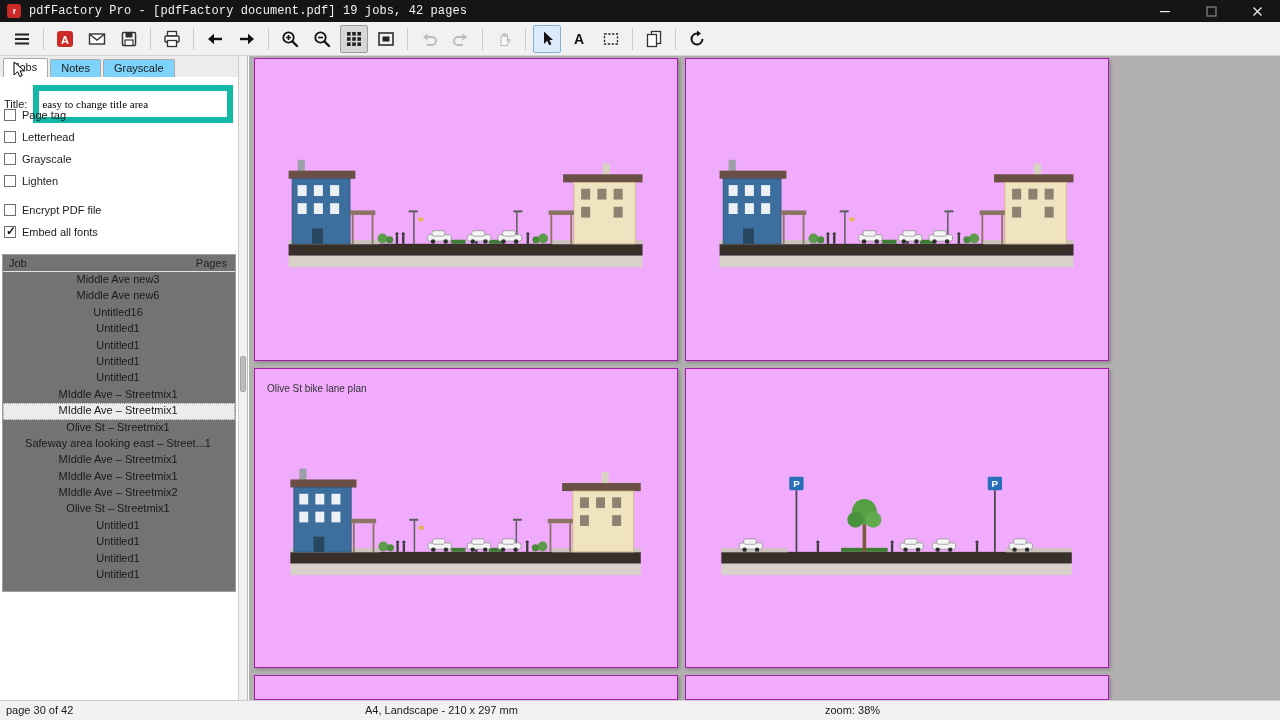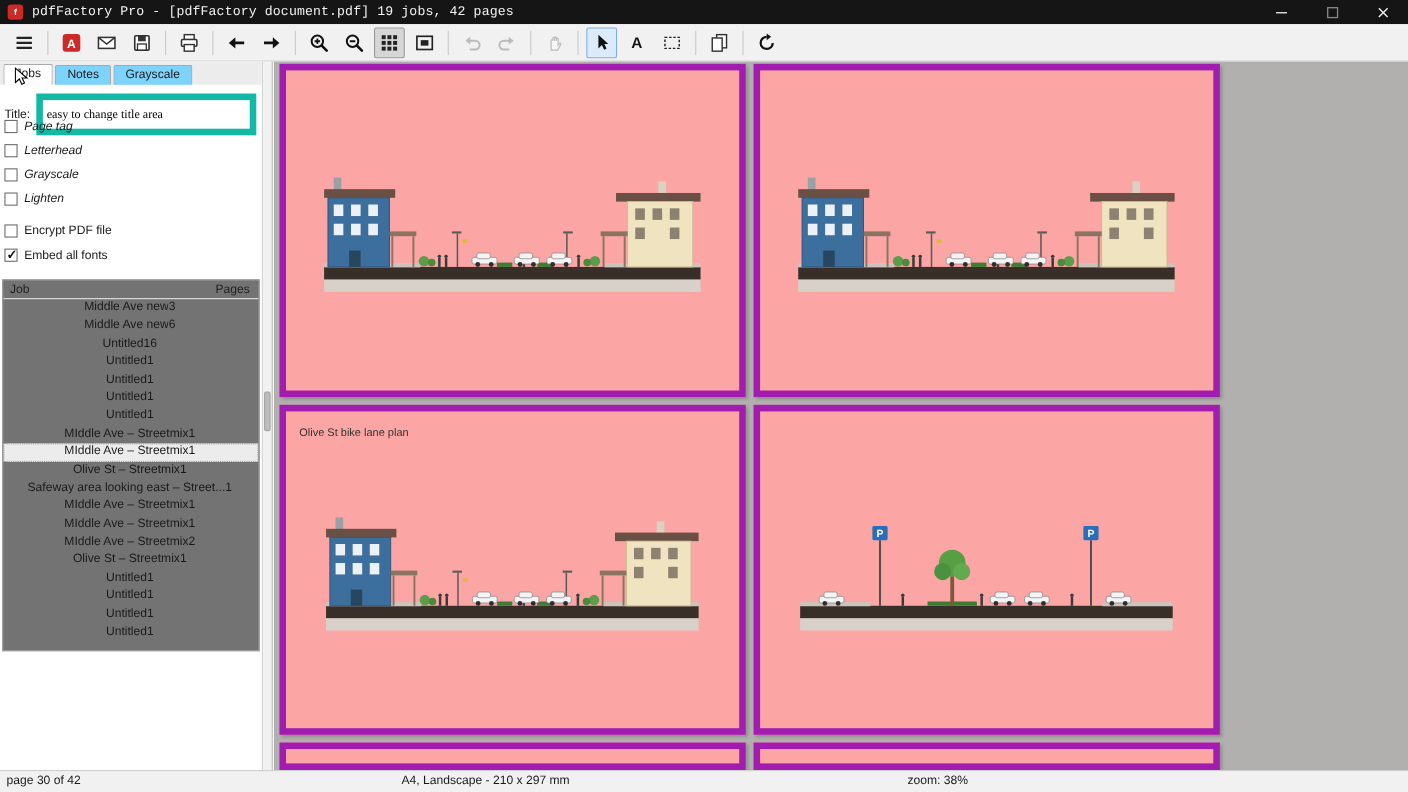--- a/index.html
+++ b/index.html
@@ -23,38 +23,38 @@
 
   
   .sidebar { position:absolute; top:56px; left:0; width:239px; height:644px; background:#fff; border-right:1px solid #cfcfcf; }
   .tabstrip { position:absolute; top:0; left:0; width:100%; height:21px; background:#ececec; display:flex; align-items:flex-end; padding-left:3px; }
   .tab { padding:2px 10px 3px; border:1px solid #a9a9a9; border-bottom:none; background:#7dd3fc; margin-right:2px; font-size:11px; border-radius:2px 2px 0 0; }
   .tab.active { background:#fff; position:relative; padding-bottom:4px; }
   .side-title-row { position:absolute; top:29px; left:4px; display:flex; align-items:center; }
   .side-title-row .lab { margin-right:6px; }
   .title-input { width:200px; height:17px; border:6px solid #14b8a6; font-family:Liberation Serif, serif; font-size:11px; padding:13px 3px; outline:none; }
   .chk-group { position:absolute; left:4px; }
-  .chk-group.g1 { top:52px;font-style:italic; }
+  .chk-group.g1 { top:52px; }
   .chk-group.g2 { top:147px; }
   .chk { display:flex; align-items:center; gap:6px; height:13px; margin-bottom:9px; }
   .box { width:12px; height:12px; border:1px solid #6e6e6e; background:#fff; position:relative; flex:none; }
   .box.on::after { content:"✓"; position:absolute; left:1px; top:-3px; font-size:12px; font-weight:bold; color:#111; }
 
   .job-table { position:absolute; left:2px; top:198px; width:234px; height:338px; border:1px solid #9f9f9f; background:#737373; overflow:hidden; }
   .job-head { display:flex; justify-content:space-between; padding:2px 8px 1px 6px; height:17px; color:#222; border-bottom:1px solid #e3e3e3; }
   .job-row { display:flex; justify-content:center; padding:1px 8px 0 6px; height:16.4px; white-space:nowrap; }
   .job-row .job-name { overflow:hidden; text-overflow:ellipsis; max-width:196px; }
   .job-row.selected { background:#ececec; outline:1px dotted #9a9a9a; outline-offset:-1px; }
 
   .side-scroll { position:absolute; top:56px; left:239px; width:9px; height:644px; background:#f1f1f1; border-right:1px solid #bcbcbc; }
   .side-scroll .thumb { position:absolute; left:1px; top:300px; width:6px; height:36px; background:#bdbdbd; border:1px solid #a7a7a7; border-radius:2px; }
 
   
   .preview { position:absolute; top:56px; left:249px; width:1031px; height:644px; background:#b1b0af; overflow:hidden; }
-  .page { position:absolute; background:#fca5a5; border:6px solid #a21caf; box-shadow:2px 2px 3px rgba(0,0,0,.2); }
+  .page { position:absolute; background:#f0abfc; border:1px solid #a21caf; box-shadow:2px 2px 3px rgba(0,0,0,.2); }
   .page .scene { position:absolute; left:2%; top:30%; width:96%; height:45%; }
   .page-label { position:absolute; top:14px; left:12px; font-size:10px; color:#333; }
 
   
   .statusbar { position:absolute; top:700px; left:0; width:1280px; height:20px; background:#f1f1f1; border-top:1px solid #cfcfcf; font-size:11px; color:#1a1a1a; }
   .statusbar span { position:absolute; top:3px; }
   .st-page { left:6px; }
   .st-fmt { left:365px; }
   .st-zoom { left:825px; }
 

